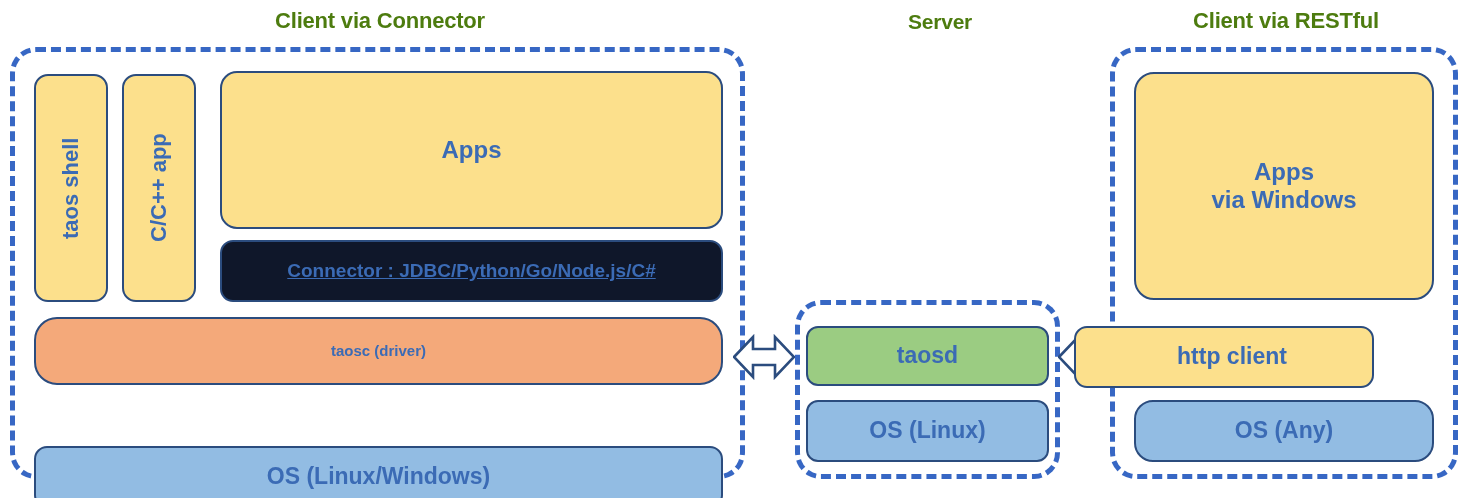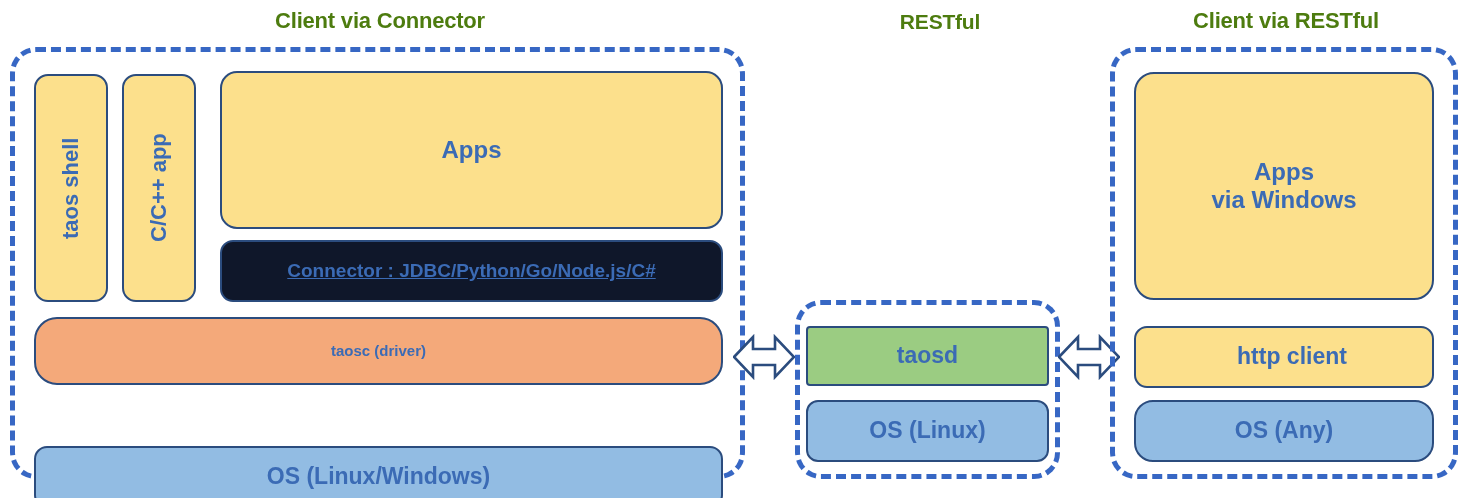--- a/index.html
+++ b/index.html
@@ -68,44 +68,44 @@
 
   
   #blk-taos-shell  { left: 34px;  top: 74px;  width: 74px;  height: 228px; font-size: 22px; border-radius: 14px;}
   #blk-cpp-app     { left: 122px; top: 74px;  width: 74px;  height: 228px; font-size: 22px; border-radius: 14px;}
   #blk-apps-left   { left: 220px; top: 71px;  width: 503px; height: 158px; font-size: 24px; border-radius: 17px;}
   #blk-connector   { left: 220px; top: 240px; width: 503px; height: 62px;  font-size: 19px; border-radius: 13px;}
   #blk-taosc       { left: 34px;  top: 317px; width: 689px; height: 68px;  font-size: 15px; border-radius: 23px;}
   #blk-os-left     { left: 34px;  top: 398px; width: 689px; height: 62px;  font-size: 23px; border-radius: 13px; margin-top: 48px;}
 
   
-  #blk-taosd       { left: 806px; top: 326px; width: 243px; height: 60px; font-size: 23px; border-radius: 4px;}
+  #blk-taosd       { left: 806px; top: 326px; width: 243px; height: 60px; font-size: 23px; border-radius: 12px;}
   #blk-os-server   { left: 806px; top: 400px; width: 243px; height: 62px; font-size: 23px; border-radius: 12px;}
 
   
   #blk-apps-rest   { left: 1134px; top: 72px;  width: 300px; height: 228px; font-size: 24px; border-radius: 20px;}
-  #blk-http-client { left: 1134px; top: 326px; width: 300px; height: 62px;  font-size: 23px; border-radius: 13px; padding-left: 16px;}
+  #blk-http-client { left: 1074px; top: 326px; width: 300px; height: 62px;  font-size: 23px; border-radius: 13px; padding-left: 16px;}
   #blk-os-any      { left: 1134px; top: 400px; width: 300px; height: 62px;  font-size: 23px; border-radius: 19px;}
 
   
   .arrow {
     position: absolute;
     top: 331px;
     width: 62px;
     height: 52px;
   }
   #arrow-left  { left: 733px; }
   #arrow-right { left: 1058px; }
 </style>
 </head>
 <body>
 
 <div class="section-title" id="title-connector">Client via Connector</div>
 
-<div class="section-title" id="title-server">RESTful</div>
+<div class="section-title" id="title-server">Server</div>
 
 <div class="section-title" id="title-restful">Client via RESTful</div>
 
 <div class="group" id="group-connector"></div>
 
 <div class="block fill-yellow vertical-label" id="blk-taos-shell">taos shell</div>
 
 <div class="block fill-yellow vertical-label" id="blk-cpp-app">C/C++ app</div>
 
 <div class="block fill-yellow" id="blk-apps-left">Apps</div>

